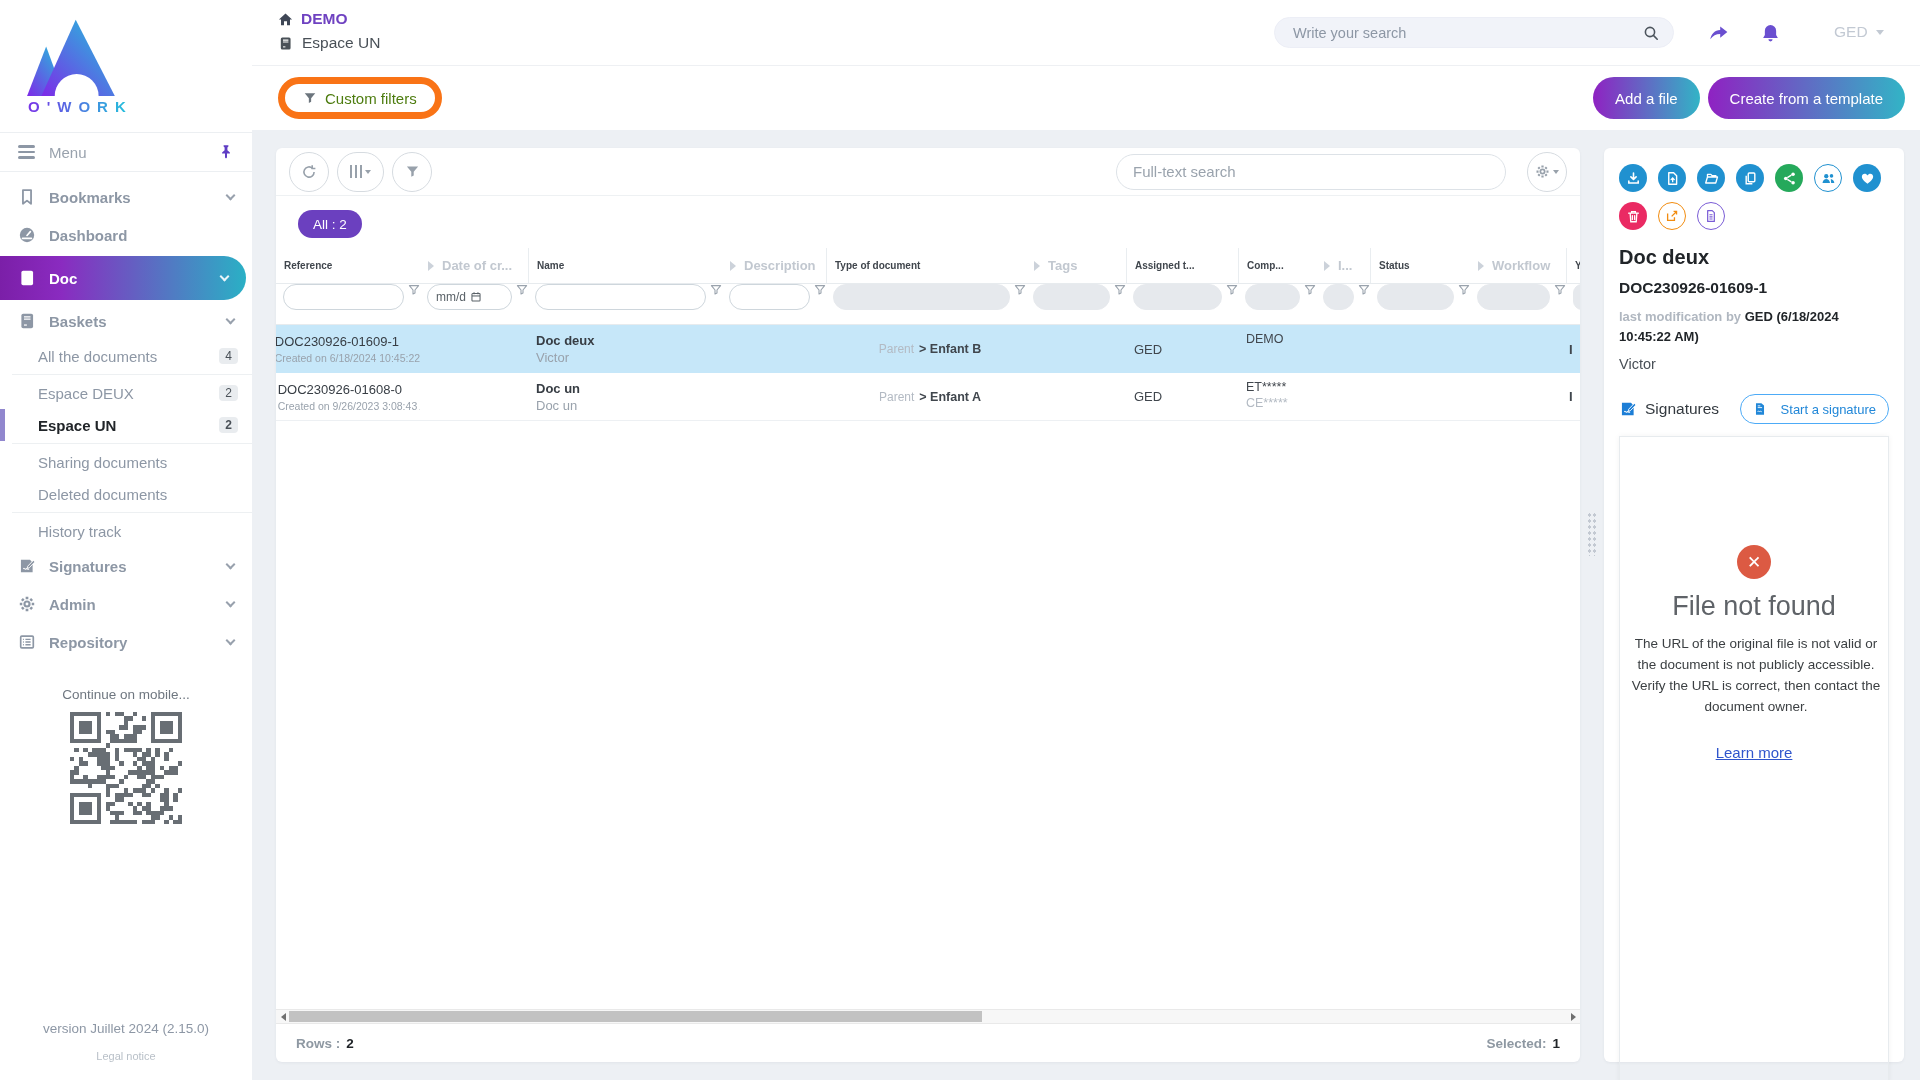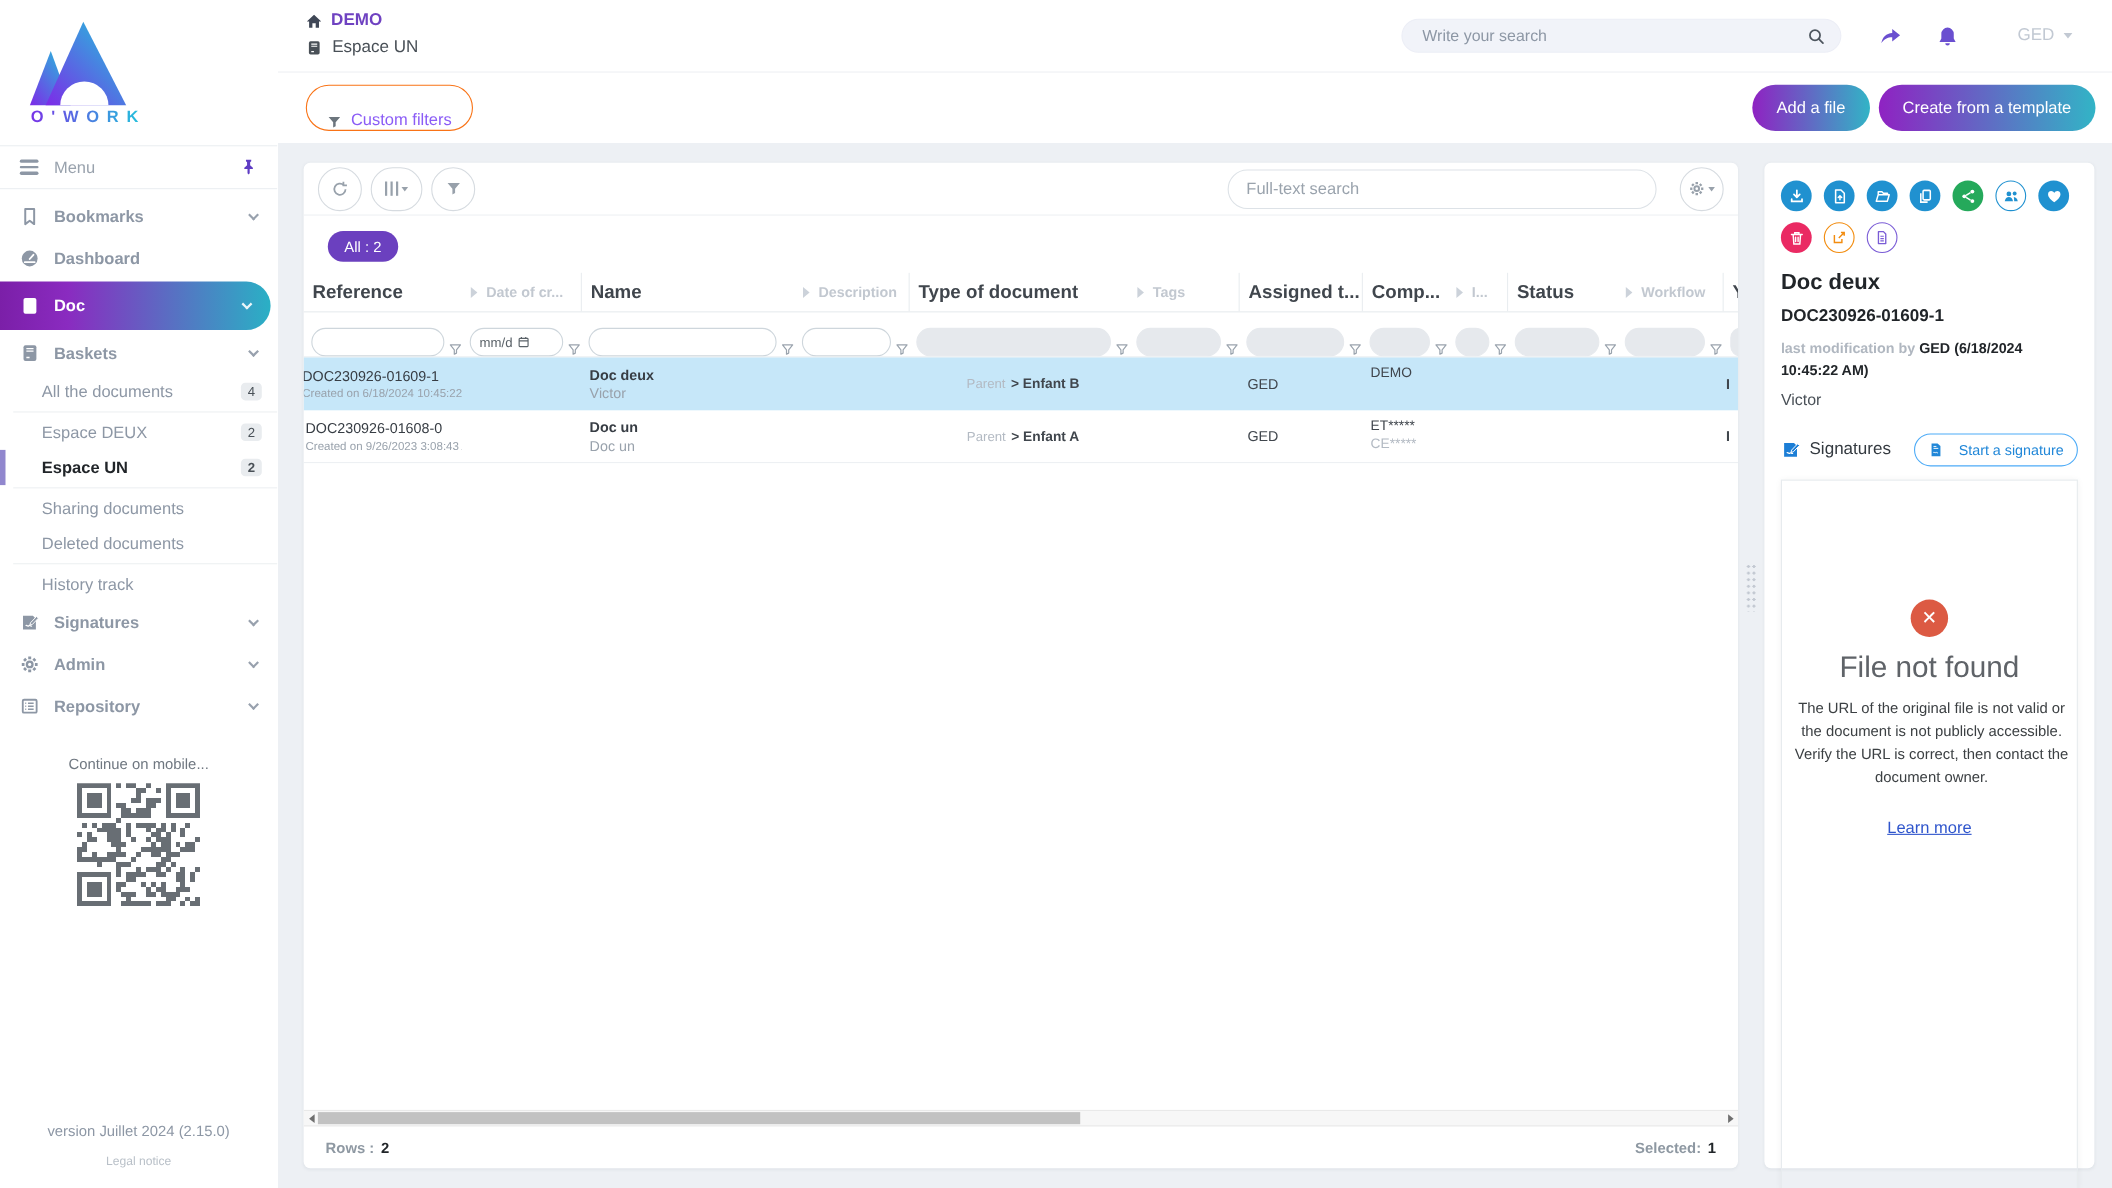--- a/index.html
+++ b/index.html
@@ -59,22 +59,22 @@
   .g-search input::placeholder { color:#8d97a5; }
   .g-search .ic { color:#4d555e; display:flex; cursor:pointer; }
   .top-ic { position:absolute; top:19px; width:28px; height:28px; color:#6a4fd0; cursor:pointer; display:flex; align-items:center; justify-content:center; }
   .top-ic.fwd { left:1452px; }
   .top-ic.bell { left:1504px; }
   .user-dd { position:absolute; left:1582px; top:23px; display:flex; align-items:center; gap:8px;
     color:#c2c9d3; font-size:15.5px; cursor:pointer; }
   .caret { width:0; height:0; border-left:4.5px solid transparent; border-right:4.5px solid transparent; border-top:5px solid currentColor; }
 
   .row2 { position:relative; height:64px; display:flex; align-items:center; padding:0 15px 0 26px; }
-  .btn-outline { height:42px; border:1px solid #f97316; border-radius:21px; background:#fff;
-    display:flex; align-items:flex-end; gap:8px; padding:0 18px; color:#8b5cf6; font-size:15px; cursor:pointer; }
+  .btn-outline { height:42px; border:7px solid #f97316; border-radius:21px; background:#fff;
+    display:flex; align-items:center; gap:8px; padding:0 18px; color:#4d7c0f; font-size:15px; cursor:pointer; }
   .btn-outline .ic { color:#6c757d; display:flex; }
   .actions { margin-left:auto; display:flex; gap:8px;justify-content:space-between; }
   .btn-grad { height:42px; border:none; border-radius:21px; padding:0 22px; color:#fff; font-size:15px;
     font-family:inherit; background:linear-gradient(90deg,#8f22c2,#32b4c6); cursor:pointer; }
 
   
   .content { display:flex; padding:18px 16px 0 24px; height:800px; }
   .card { background:#fff; border-radius:6px; box-shadow:0 1px 3px rgba(40,50,60,.06); }
   .table-card { width:1304px; height:914px; display:flex; flex-direction:column; overflow:hidden; }
 
@@ -90,29 +90,29 @@
   .ft-search input { flex:1; border:none; outline:none; font-size:15px; color:#495057; font-family:inherit; background:transparent; }
   .ft-search input::placeholder { color:#9aa3ad; }
   .gear-btn { width:40px; height:40px; margin-left:13px; }
 
   .tabs-row { padding:14px 0 10px 22px; }
   .tab-badge { display:inline-flex; align-items:center; height:28px; padding:0 15px; border-radius:14px;
     background:#6b40bf; color:#fff; font-size:13.5px; cursor:pointer; }
 
   .grid { display:grid; grid-template-columns:144px 108px 194px 104px 200px 100px 112px 78px 54px 100px 96px 1fr; }
   .thead { border-bottom:1px solid #e7ebee; }
-  .hcell { height:35px; display:flex; align-items:center; padding-left:8px; font-size:17px; font-weight:700;
+  .hcell { height:35px; display:flex; align-items:center; padding-left:8px; font-size:10px; font-weight:700;
     color:#40464d; white-space:nowrap; overflow:hidden; cursor:pointer; }
   .hcell.muted { color:#c2c8d0; font-weight:600; font-size:13px; }
   .hcell.div { border-left:1px solid #e9edf0; }
   .tri { width:0; height:0; border-top:5px solid transparent; border-bottom:5px solid transparent;
     border-left:6px solid #ccd2da; margin-right:8px; flex:0 0 auto; }
 
   .tfilter { border-bottom:1px solid #e7ebee; }
-  .fcell { height:40px; display:flex; align-items:flex-end; padding-left:7px; gap:4px; overflow:hidden; }
+  .fcell { height:40px; display:flex; align-items:flex-start; padding-left:7px; gap:4px; overflow:hidden; }
   .pill { height:26px; border-radius:13px; border:1px solid #ced6dc; background:#fff; flex:1; min-width:0;
     display:flex; align-items:center; padding:0 8px; gap:4px; font-size:12px; color:#5a6268; cursor:text; }
   .pill.gray { background:#e6e9ed; border-color:#e6e9ed; cursor:default; }
   .vfun { flex:0 0 auto; color:#9aa3ad; display:flex; cursor:pointer; }
 
   .trow { height:48px; cursor:pointer; }
   .trow.selected { background:#c6e7f9; }
   .trow + .trow { border-bottom:1px solid #edf0f3; }
   .cell { display:flex; flex-direction:column; justify-content:center; padding-left:8px; overflow:hidden; white-space:nowrap; }
   .cell-ref { flex-direction:row; align-items:center; gap:9px; }

